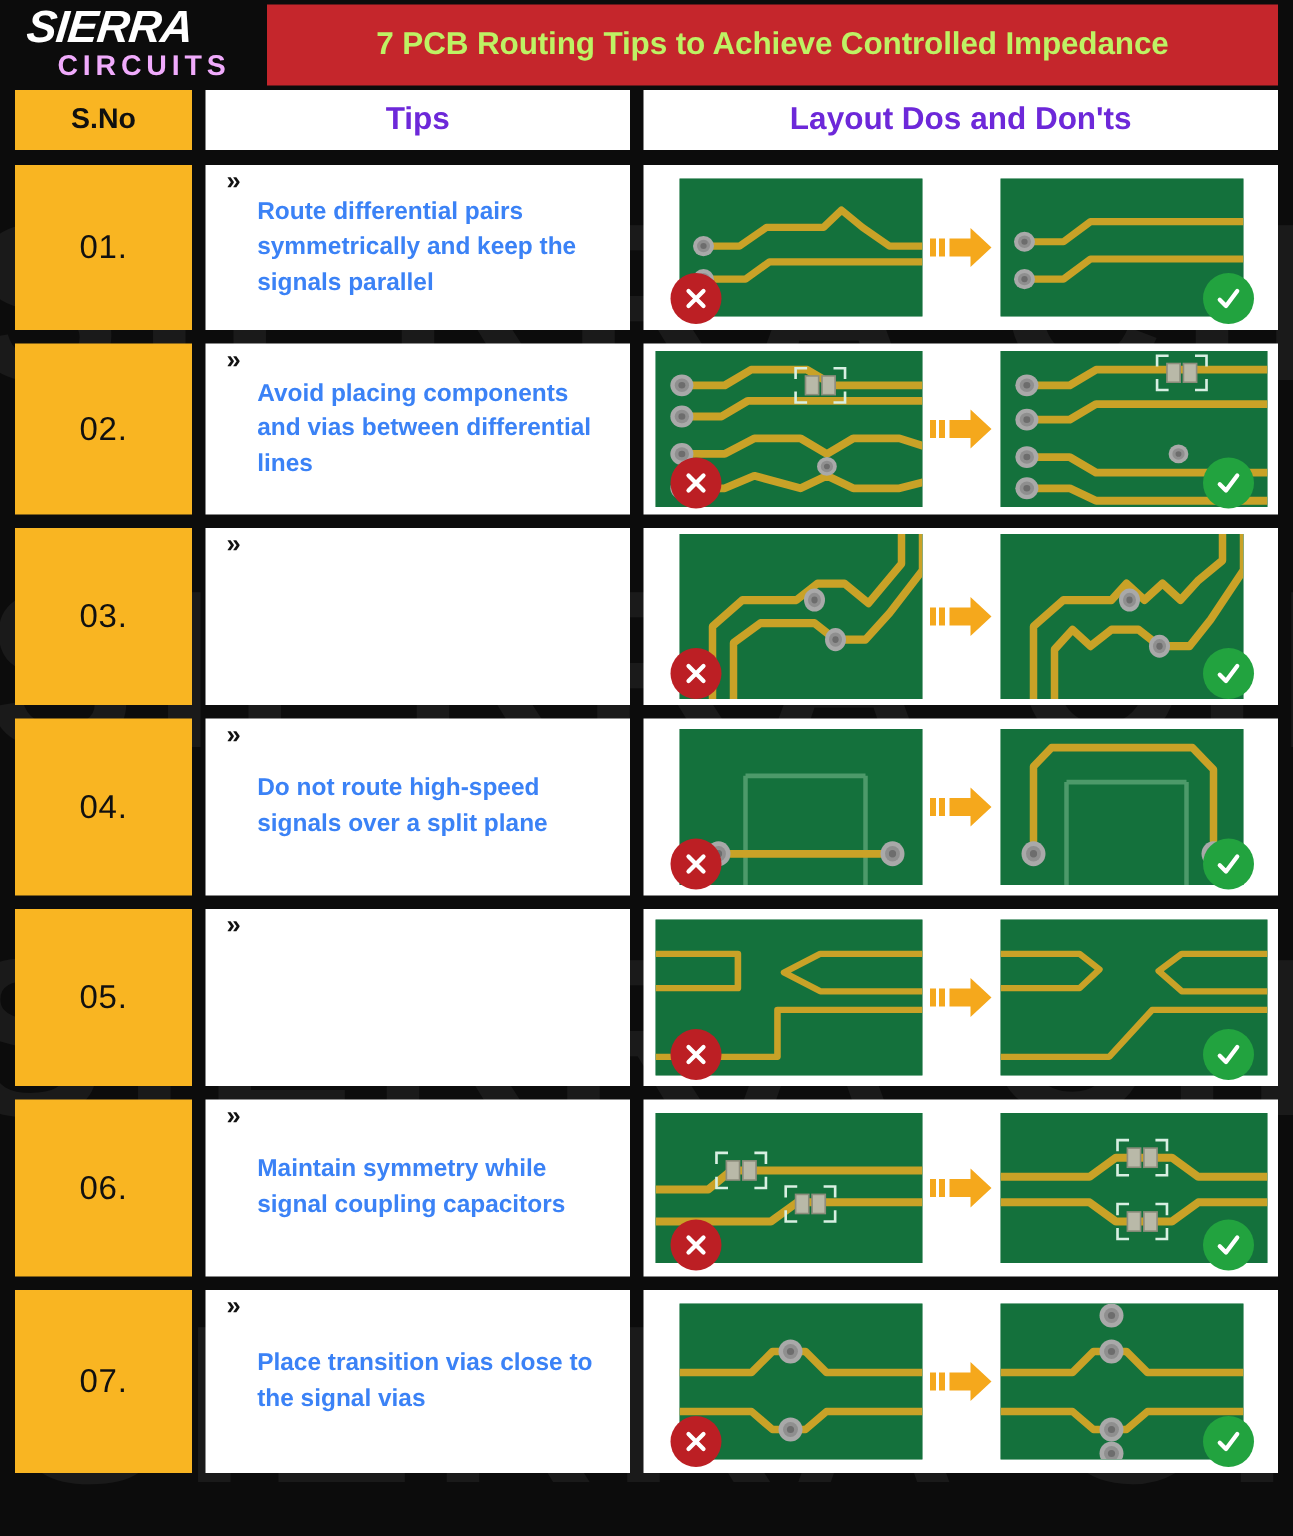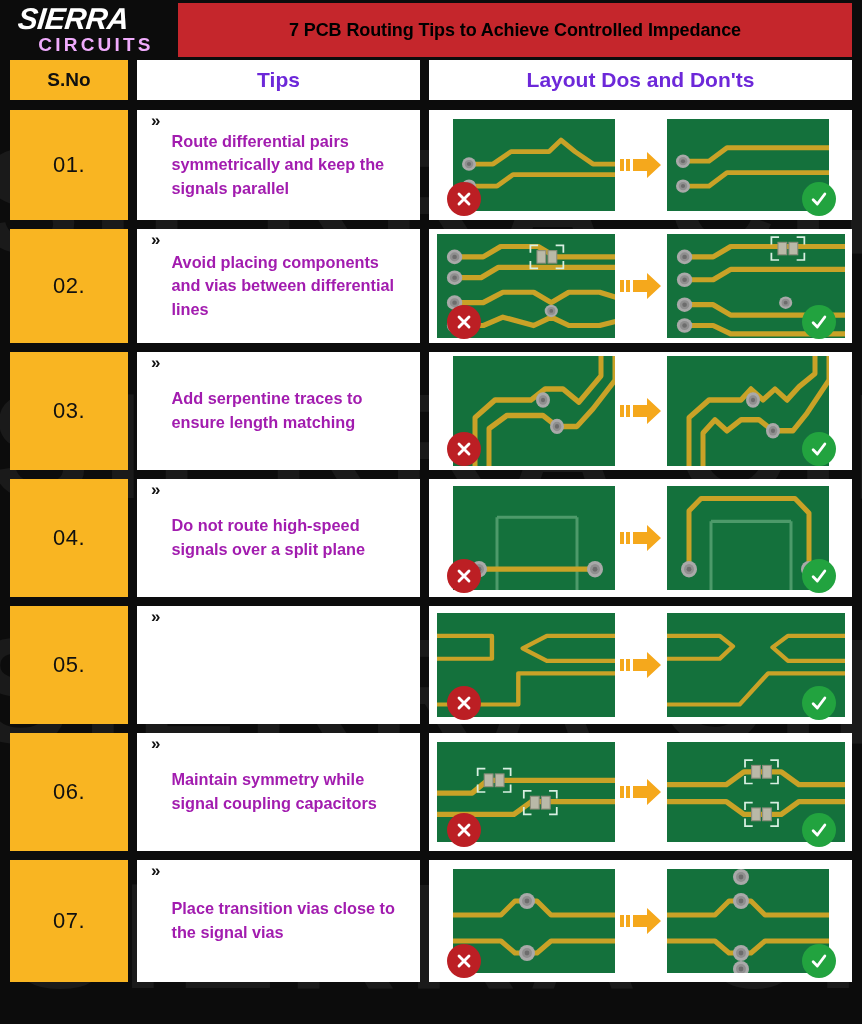--- a/index.html
+++ b/index.html
@@ -35,21 +35,21 @@
   }
   .logo-sub {
     color: #f0abfc; font-size: 19px; font-weight: 700; letter-spacing: 3.2px;
     line-height: 22px; text-align: center; padding-right: 4px;
   }
   .title-banner {
     flex: 1; height: 54px; margin-right: 10px;
     background: #c5262c; display: flex; align-items: center; justify-content: center;
   }
   .title-text {
-    color: #000000; font-size: 18px; font-weight: 700; letter-spacing: -0.1px;
+    color: #bef264; font-size: 21px; font-weight: 700; letter-spacing: -0.1px;
     white-space: nowrap;
   }
 
   
   .table { position: relative; z-index: 2; margin: 0 10px; }
   .row { display: flex; margin-bottom: 9px; }
   .hdr-row { margin-bottom: 10px; }
 
   .c-sno   { width: 118px; flex: 0 0 118px; }
   .c-tips  { width: 283px; flex: 0 0 283px; margin-left: 9px; }
@@ -69,21 +69,21 @@
   .num-cell {
     background: #f9b522; display: flex; align-items: center; justify-content: center;
   }
   .num-cell span { font-size: 22px; font-weight: 400; color: #101010; letter-spacing: .5px; }
 
   .tip-cell { background: #ffffff; display: flex; align-items: center; padding: 0 12px 0 14px; }
   .chev {
     color: #111; font-size: 17px; font-weight: 900; line-height: 1;
     flex: 0 0 auto; margin-right: 11px; align-self: flex-start; margin-top: 2px;
   }
-  .tip-text { font-size: 16.3px; font-weight: 600; color: #a21caf; line-height: 1.45; }
+  .tip-text { font-size: 16.3px; font-weight: 600; color: #3b82f6; line-height: 1.45; }
 
   .lay-cell { background: #ffffff; position: relative; display: flex; align-items: center; justify-content: center; }
 
   
   .pcb-wrap { position: relative; display: flex; align-items: center; justify-content: center; width: 100%; height: 100%; }
   .pcb { position: relative; background: #14713c; overflow: hidden; }
   .pcb svg { display: block; }
   .arrow-gap { width: 52px; display: flex; align-items: center; justify-content: center; }
   .arrow-svg { width: 42px; height: 30px; }
 
@@ -284,21 +284,20 @@
               </svg>
             </div>
     </div>
         </div>
         <div class="row" style="height: 118px;">
     <div class="c-sno num-cell">
       <span>03.</span>
     </div>
     <div class="c-tips tip-cell">
       <span class="chev">»</span>
-      <span class="tip-text">Add serpentine traces to ensure length matching</span>
     </div>
     <div class="c-lay lay-cell">
       <div class="pcb-wrap">
         <div class="pcb" style="width:162px;height:110px">
           <svg width="162" height="110" viewBox="0 0 162 100" preserveAspectRatio="none">
     <rect width="162" height="100" fill="#14713c"></rect>
                   <path d="M22 100 L22 56 L42 40 L78 40 L92 30 L110 30 L126 42 L148 18 L148 0" stroke="#c9a227" stroke-width="5" fill="none" stroke-linecap="round" stroke-linejoin="round"></path>
                   <path d="M36 100 L36 66 L54 54 L90 54 L104 64 L124 64 L140 48 L162 22 L162 0" stroke="#c9a227" stroke-width="5" fill="none" stroke-linecap="round" stroke-linejoin="round"></path>
                   <circle cx="90" cy="40" r="7" fill="#a9a9a9"></circle>
           <circle cx="90" cy="40" r="4.34" fill="#8f8f8f"></circle>

